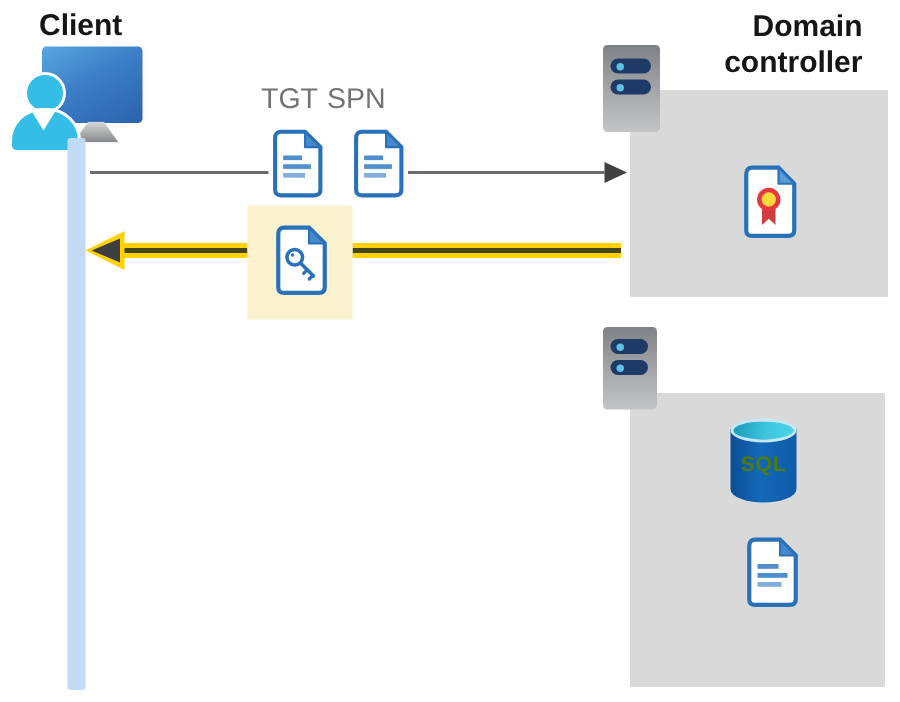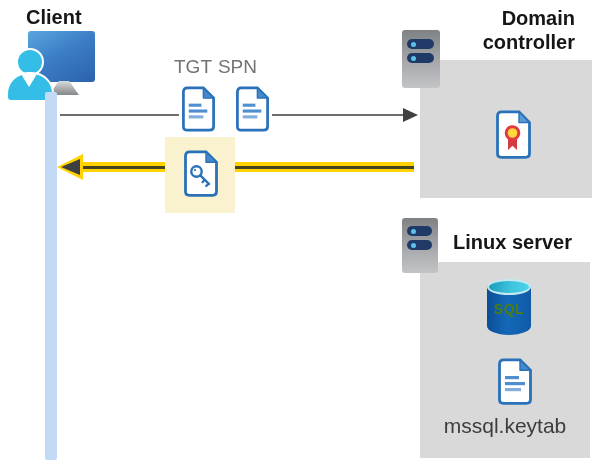--- a/index.html
+++ b/index.html
@@ -145,33 +145,31 @@
 
   <div class="abs graybox lx-box"></div>
   <div class="abs server" style="left:402px;top:218px;height:55px;width:36px;">
     <div class="server-bar" style="top:8px;width:25px;">
         <div class="server-dot"></div>
       </div>
     <div class="server-bar" style="top:22px;width:25px;">
         <div class="server-dot"></div>
       </div>
   </div>
-  <div class="abs heading" style="left:453px;top:230px;width:140px;">Linux server</div>
 
   <div class="abs sql">
     <div class="sql-body"></div>
     <div class="sql-top"></div>
     <div class="sql-text">SQL</div>
   </div>
 
   <div class="abs" style="left:496px;top:357px;">
     <svg width="38" height="49" viewBox="0 0 38 49">
       <path d="M3.5 7 Q3.5 2.8 7.5 2.8 H24 L34.5 13.3 V42.5 Q34.5 46.3 30.5 46.3 H7.5 Q3.5 46.3 3.5 42.5 Z" fill="#ffffff" stroke="#2971b8" stroke-width="2.8"></path>
       <path d="M24 2.8 L34.5 13.3 L24 13.3 Z" fill="#4589cb" stroke="#2971b8" stroke-width="1.4" stroke-linejoin="round"></path>
       <rect x="9" y="19" width="14" height="3.2" fill="#4f8fd0"></rect>
       <rect x="9" y="25" width="20" height="3.2" fill="#4f8fd0"></rect>
       <rect x="9" y="31" width="16" height="3.2" fill="#82aedc"></rect>
     </svg>
   </div>
 
-  <div class="abs keytab-label">mssql.keytab</div>
 
 </div>
 
 </body></html>

